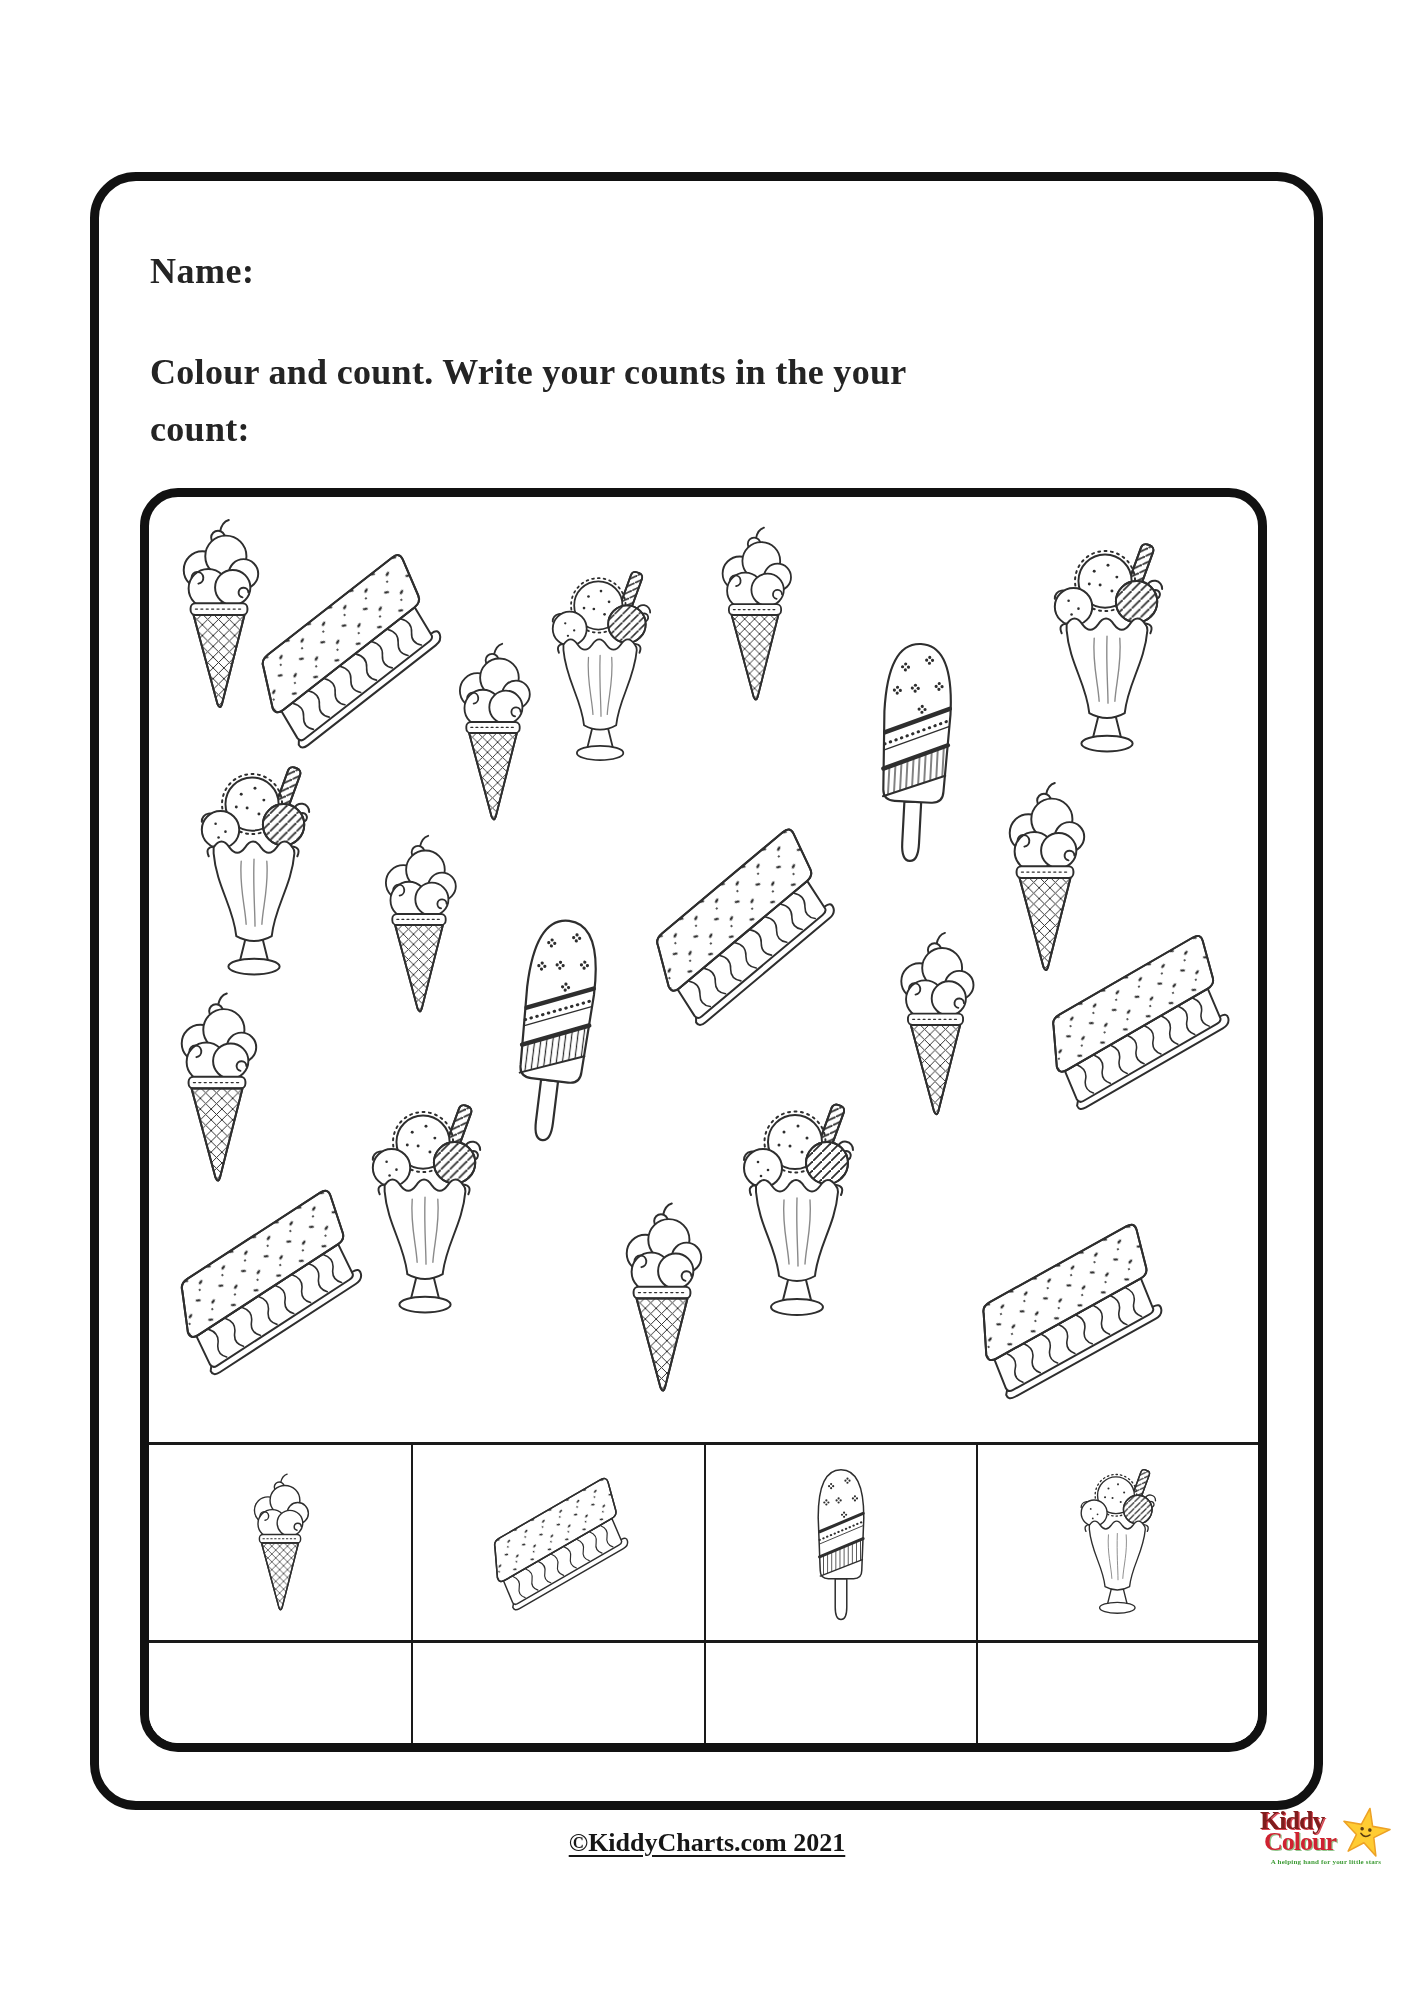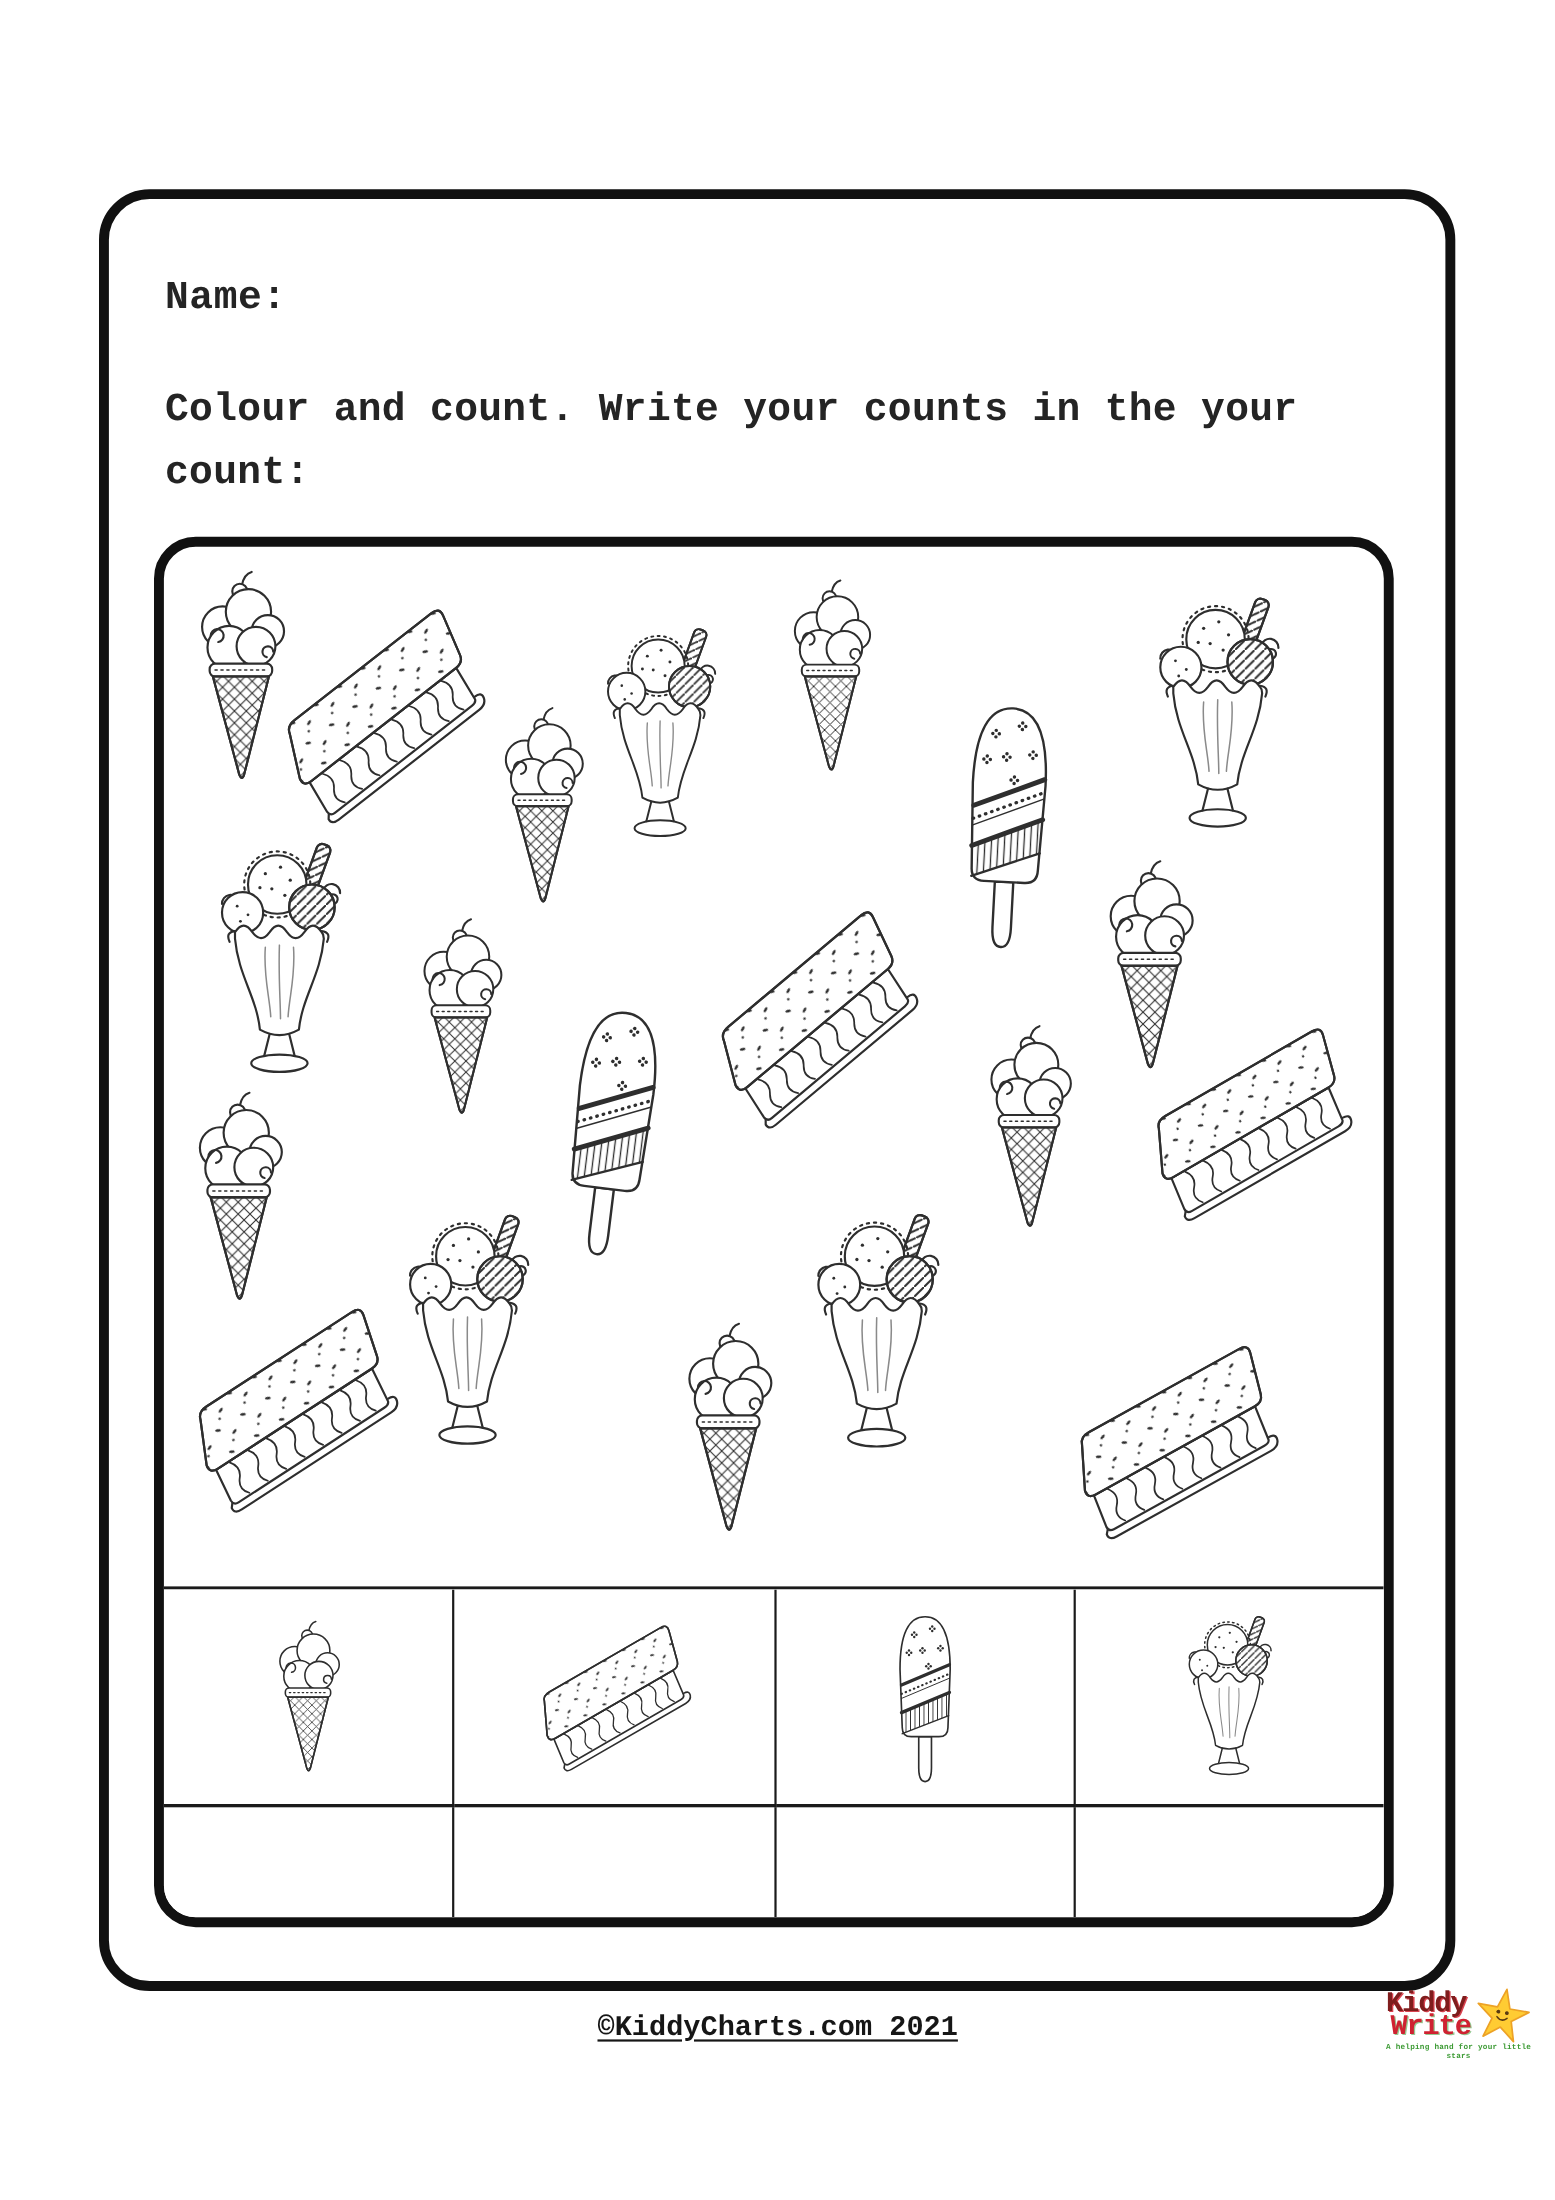--- a/index.html
+++ b/index.html
@@ -2,21 +2,21 @@
 <html><head>
 <meta charset="utf-8">
 <style>
   * { box-sizing: border-box; margin: 0; padding: 0; }
   html,body { background:#ffffff; }
   .page {
     position: relative;
     width: 1414px;
     height: 2000px;
     background: #ffffff;
-    font-family: Liberation Mono, monospace;
+    font-family: Liberation Serif, serif;
     overflow: hidden;
     margin: 0 auto;
   }
   .outer-box {
     position: absolute;
     left: 90px; top: 172px;
     width: 1233px; height: 1638px;
     border: 9px solid #111111;
     border-radius: 46px;
     background: #ffffff;
@@ -396,16 +396,16 @@
   </div>
 
   <div class="logo">
     <svg class="logo-star" viewBox="0 0 100 100">
       <polygon id="logo-star-shape" points="50,6 61,39 95,39 67,60 77,94 50,73 23,94 33,60 5,39 39,39" fill="#ffcc33" stroke="#eda226" stroke-width="3" stroke-linejoin="round"></polygon>
       <circle id="star-eye-l" cx="42" cy="47" r="3.4" fill="#5a3b12"></circle>
       <circle id="star-eye-r" cx="57" cy="47" r="3.4" fill="#5a3b12"></circle>
       <path id="star-smile" d="M41,56 Q50,65 59,56" fill="none" stroke="#5a3b12" stroke-width="2.6" stroke-linecap="round"></path>
     </svg>
     <div class="logo-word-top" style="color: #7f1d1d;">Kiddy</div>
-    <div class="logo-word-bottom" style="color: rgb(207, 34, 49);">Write</div>
+    <div class="logo-word-bottom" style="color: rgb(207, 34, 49);">Colour</div>
     <div class="logo-tagline" style="color: rgb(61, 155, 53);">A helping hand for your little stars</div>
   </div>
 </div>
 
 </body></html>

